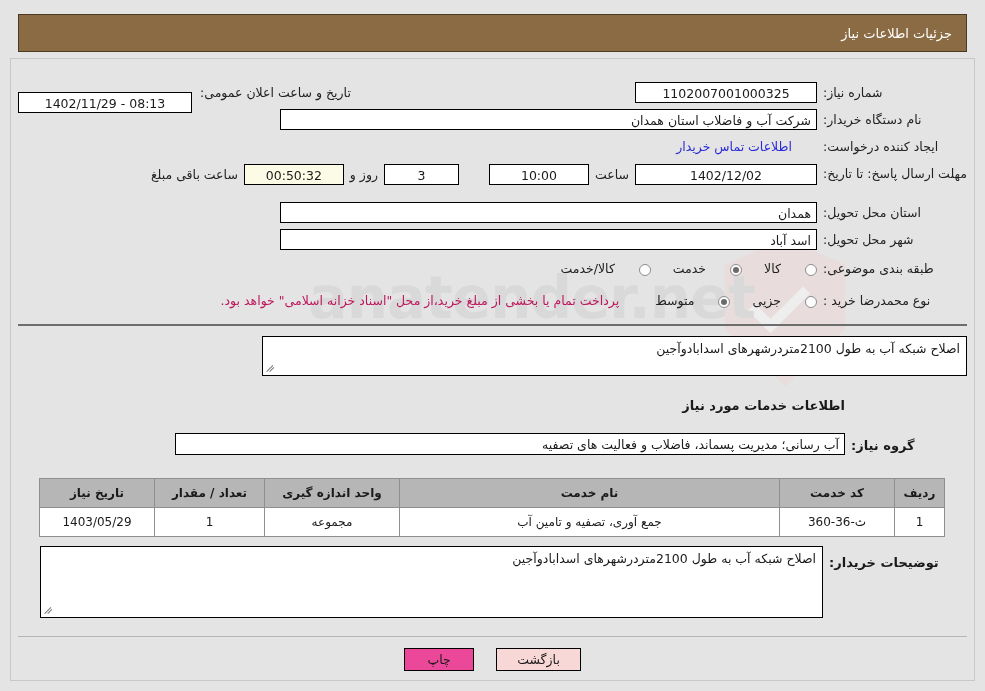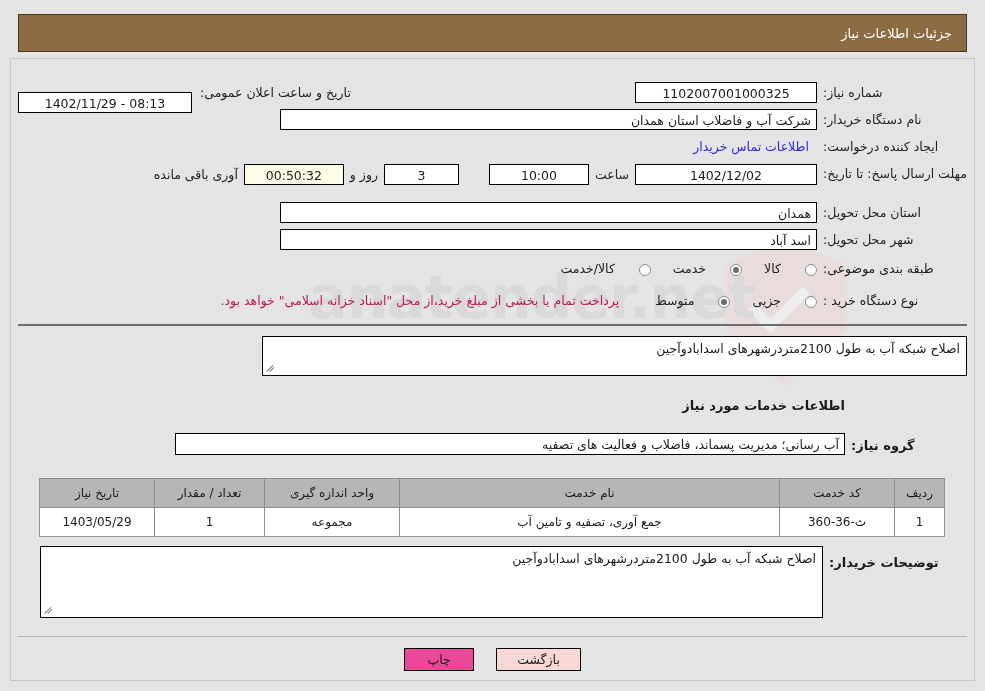--- a/index.html
+++ b/index.html
@@ -161,21 +161,21 @@
     white-space: nowrap;
   }
 
   .announce-box { width: 174px; margin-top: 20px; }
 
   .link-red {
     color: #2b2bd8;
     font-size: 12.5px;
     white-space: nowrap;
     cursor: pointer;
-    margin-right: 8px;
+    margin-right: 25px;
   }
 
   
   .radio {
     display: inline-block;
     width: 12px;
     height: 12px;
     border-radius: 50%;
     border: 1px solid #8d8d8d;
     background: #fdfdfd;
@@ -276,21 +276,21 @@
   .tbl {
     border-collapse: collapse;
     width: 905px;
     font-size: 12px;
     table-layout: fixed;
   }
   .tbl th {
     background: #b6b6b6;
     border: 1px solid #8f8f8f;
     color: #1a1a1a;
-    font-weight: normal;
+    font-weight: bold;
     height: 26px;
     font-size: 12px;
     text-align: center;
   }
   .tbl td {
     background: #ffffff;
     border: 1px solid #8f8f8f;
     height: 26px;
     text-align: center;
     color: #1a1a1a;
@@ -372,21 +372,21 @@
   </div>
 
   <div class="row r4">
     <div class="lbl lbl-col" style="line-height:14px;">مهلت ارسال پاسخ: تا تاریخ:</div>
     <div class="box w-mid">1402/12/02</div>
     <span class="inline-lbl">ساعت</span>
     <div class="box w-small">10:00</div>
     <div class="box w-count" style="margin-right:30px;">3</div>
     <span class="inline-lbl">روز و</span>
     <div class="box yellowish w-small">00:50:32</div>
-    <span class="inline-lbl">آوری باقی مانده</span>
+    <span class="inline-lbl">ساعت باقی مبلغ</span>
   </div>
 
   <div class="row r5">
     <div class="lbl lbl-col">استان محل تحویل:</div>
     <div class="box rtl-start w-long">همدان</div>
   </div>
 
   <div class="row r6">
     <div class="lbl lbl-col">شهر محل تحویل:</div>
     <div class="box rtl-start w-long">اسد آباد</div>
@@ -402,21 +402,21 @@
       <span class="radio on"></span>
       <span class="radio-label">خدمت</span>
     </div>
     <div class="radio-group">
       <span class="radio"></span>
       <span class="radio-label">کالا/خدمت</span>
     </div>
   </div>
 
   <div class="row r8">
-    <div class="lbl lbl-col">نوع دستگاه خرید :</div>
+    <div class="lbl lbl-col">نوع محمدرضا خرید :</div>
     <div class="radio-group">
       <span class="radio"></span>
       <span class="radio-label">جزیی</span>
     </div>
     <div class="radio-group">
       <span class="radio on"></span>
       <span class="radio-label">متوسط</span>
     </div>
     <span class="note-text" style="margin-right:14px;">پرداخت تمام یا بخشی از مبلغ خرید،از محل "اسناد خزانه اسلامی" خواهد بود.</span>
   </div>

